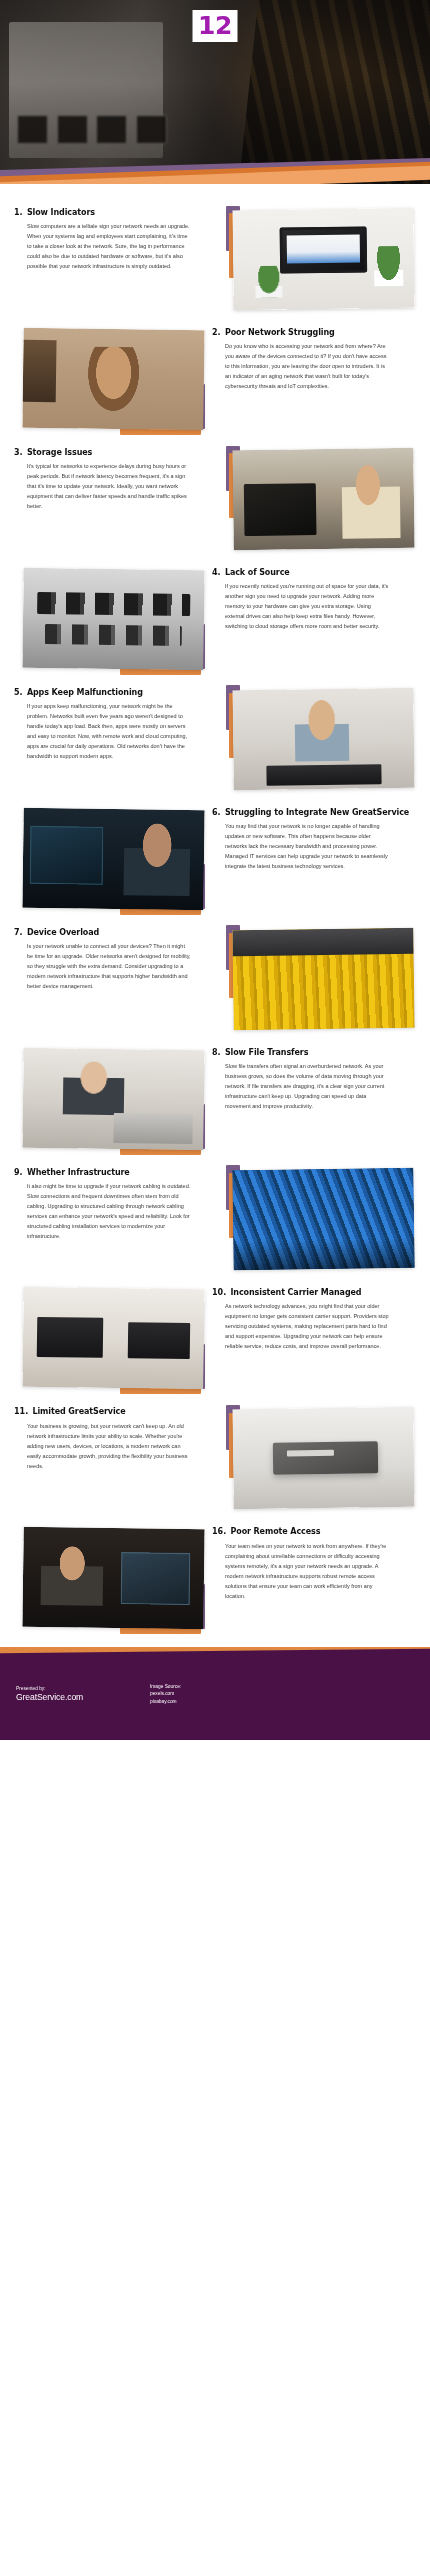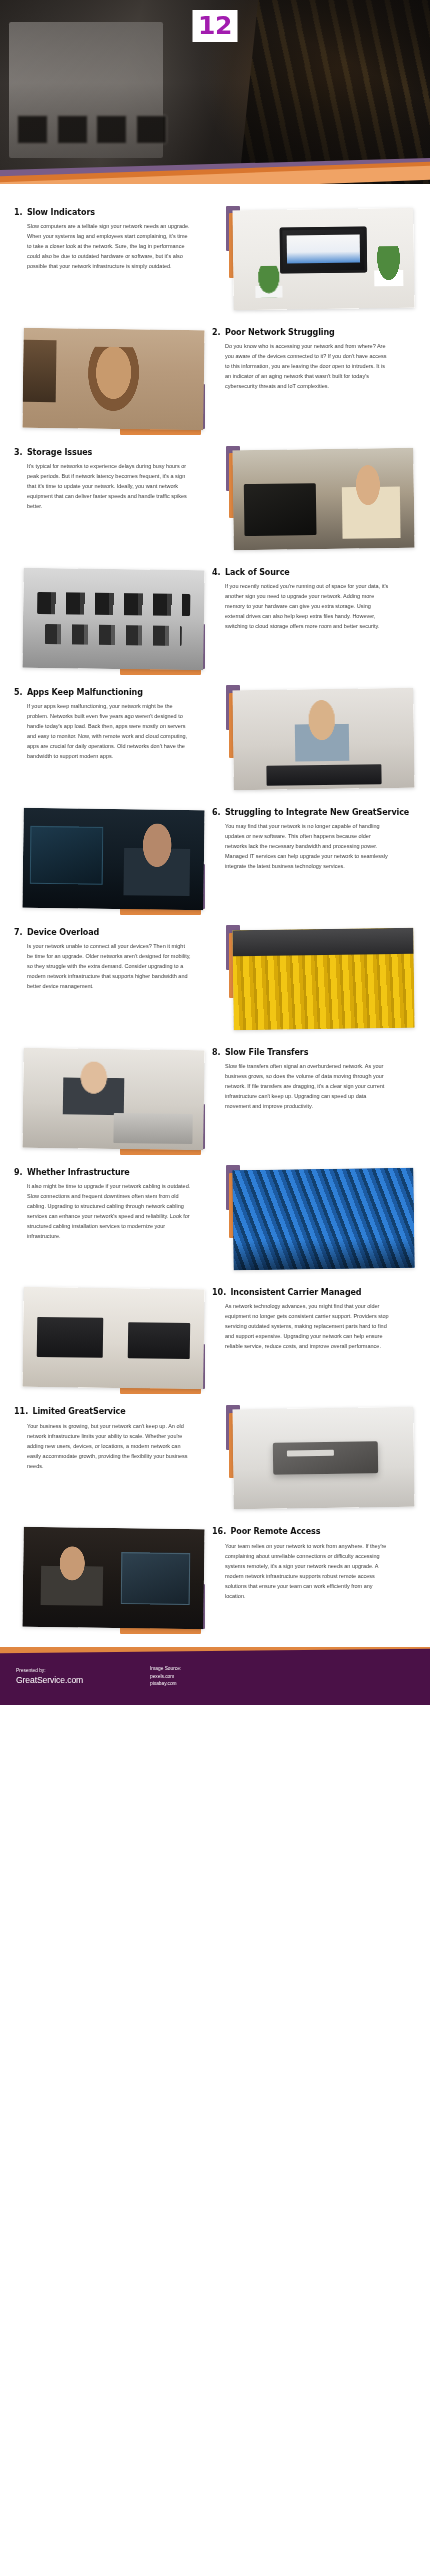--- a/index.html
+++ b/index.html
@@ -301,21 +301,21 @@
       background: radial-gradient(ellipse at 50% 30%, #c79a74 0 28%, rgba(0,0,0,0) 29%),
                   linear-gradient(180deg, rgba(0,0,0,0) 34%, #3d3a36 35% 100%); }
   .ph-remote-work::after { content:""; position:absolute; right:8%; top:24%; width:38%; height:52%;
       background: linear-gradient(160deg,#2f4250,#16222b);
       box-shadow: inset 0 0 0 1.1px #46606f; }
 
   
   .footer {
     position: relative;
     width: 430px;
-    height: 58px;
+    height: 93px;
     background: #4a1147;
     display: flex;
     align-items: center;
     padding: 0 16px;
     overflow: hidden;
   }
   .footer-top-ribbon {
     position: absolute;
     top: -5.4px; left: -5%;
     width: 110%;

